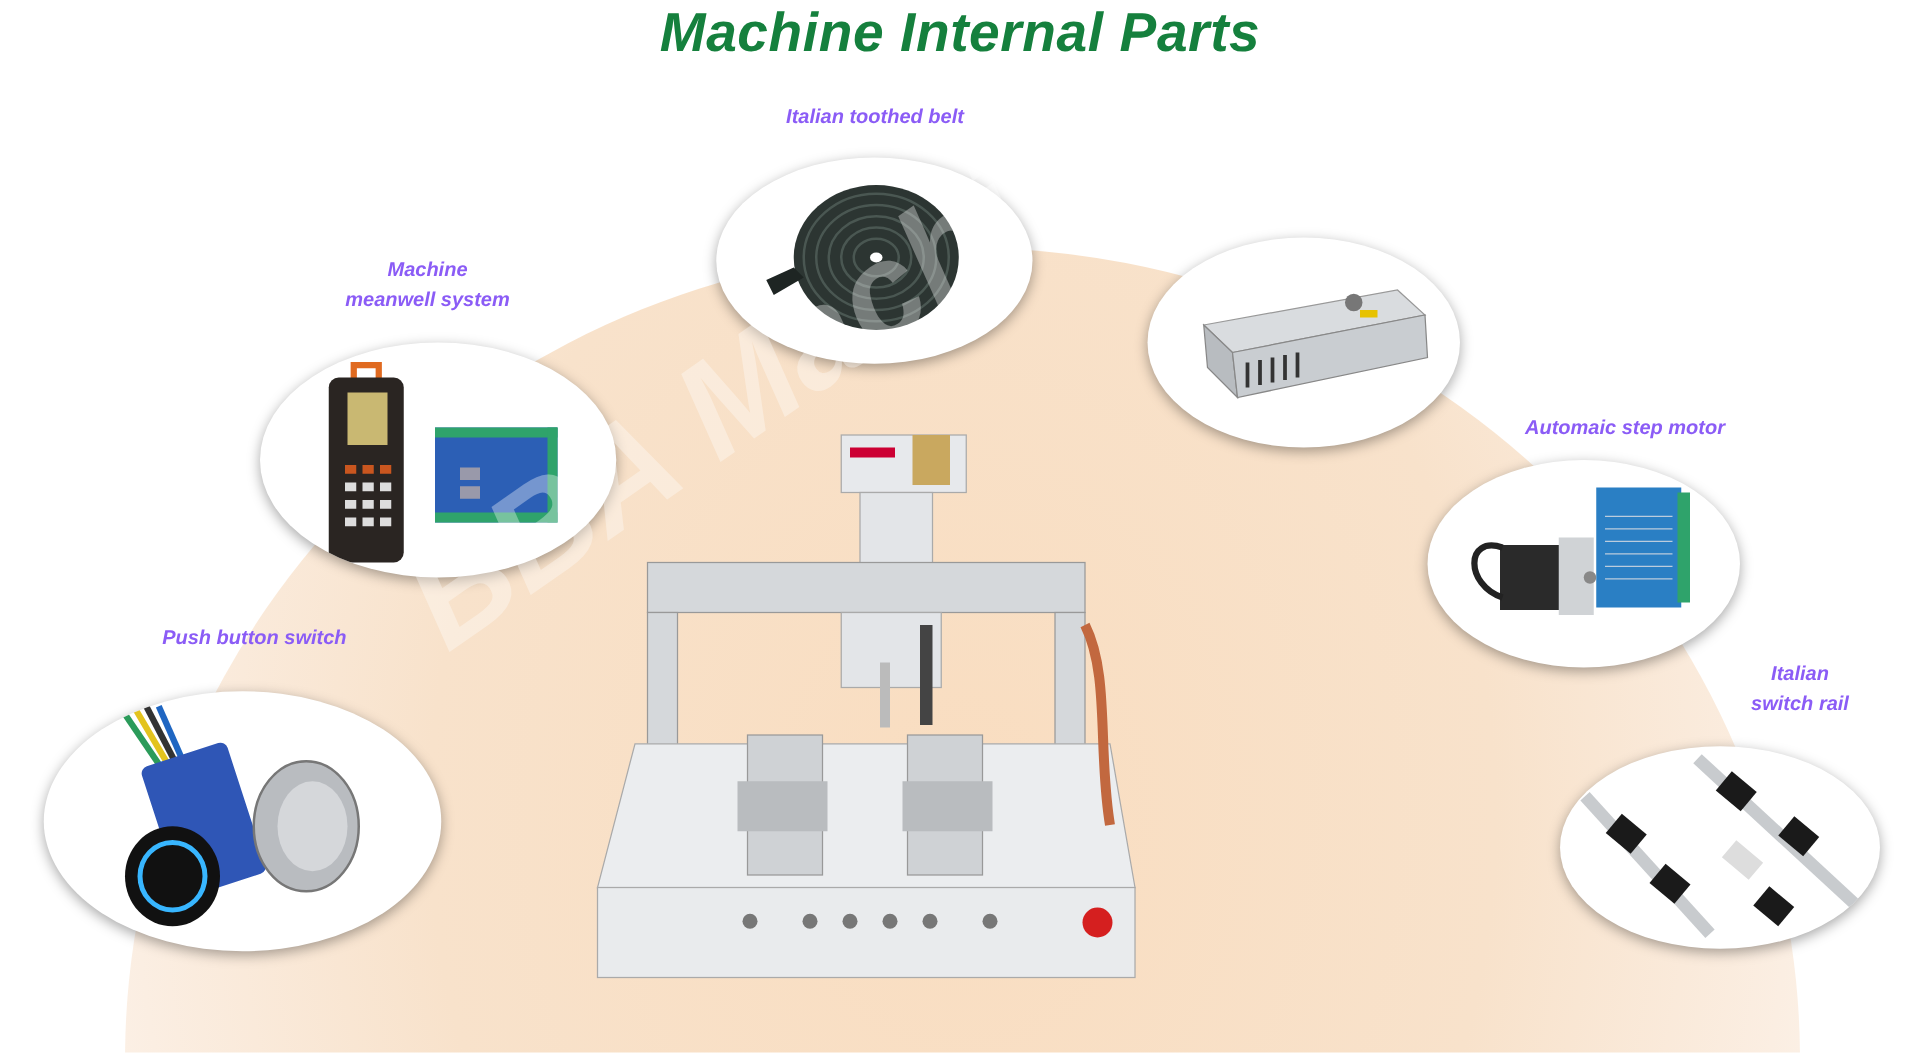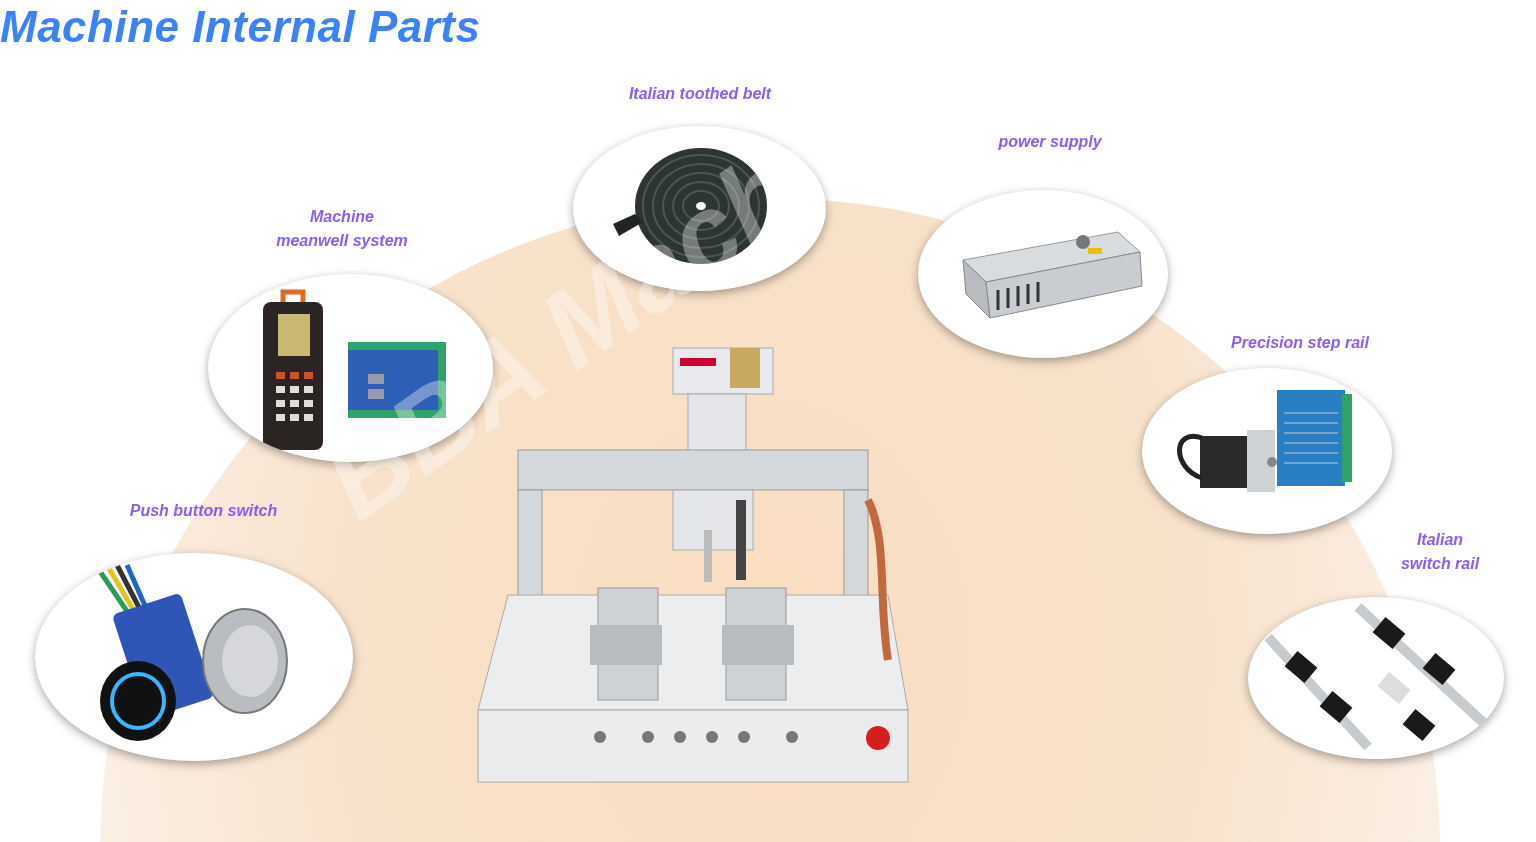--- a/index.html
+++ b/index.html
@@ -1,19 +1,19 @@
 <!DOCTYPE html>
 <html><head>
 <meta charset="utf-8">
 <style>
   html,body{margin:0;padding:0;}
   body{width:1536px;height:842px;position:relative;overflow:hidden;background:#ffffff;font-family:"Liberation Sans",sans-serif;}
   .arch{position:absolute;left:100px;top:198px;width:1340px;height:1300px;border-radius:50%;
         background:radial-gradient(ellipse at 50% 35%, #f9ddc0 0%, #f8e2cb 45%, #fbeee2 70%, #ffffff 100%);}
-  .title{position:absolute;left:0;right:0;top:2px;text-align:left;font-size:44px;font-weight:bold;font-style:italic;color:#3b82f6;letter-spacing:0.5px;}
+  .title{position:absolute;left:0;right:0;top:2px;text-align:center;font-size:44px;font-weight:bold;font-style:italic;color:#15803d;letter-spacing:0.5px;}
   .label{position:absolute;font-style:italic;font-weight:bold;font-size:16px;color:#8b5cf6;text-align:center;line-height:24px;white-space:nowrap;}
   .circle{position:absolute;border-radius:50%;background:#ffffff;box-shadow:0 3px 10px rgba(0,0,0,0.35);overflow:hidden;}
   .watermark{position:absolute;left:300px;top:440px;font-size:110px;font-weight:bold;font-style:italic;color:rgba(255,255,255,0.35);transform:rotate(-35deg);transform-origin:left top;white-space:nowrap;}
   .machine{position:absolute;}
 </style>
 </head>
 <body>
 
 <div class="arch"></div>
 
@@ -29,21 +29,20 @@
       <ellipse cx="128" cy="80" rx="38" ry="33"></ellipse>
         <ellipse cx="128" cy="80" rx="28" ry="24"></ellipse>
       <ellipse cx="128" cy="80" rx="18" ry="15"></ellipse>
     </g>
     <ellipse cx="128" cy="80" rx="5" ry="4" fill="#fff"></ellipse>
     <path d="M62 88 L40 98 L46 110 L70 96Z" fill="#1e2523"></path>
   </svg>
 </div>
 
 <div class="label" style="left:930px;top:130px;width:240px;">
-  <div>power supply</div>
 </div>
 <div class="circle" style="left:918px;top:190px;width:250px;height:168px;">
   <svg width="250" height="168" viewBox="0 0 250 168">
     <polygon points="45,70 200,42 222,62 68,92" fill="#d9dcdf" stroke="#999"></polygon>
     <polygon points="45,70 68,92 72,128 48,104" fill="#b8bcc0" stroke="#888"></polygon>
     <polygon points="68,92 222,62 224,96 72,128" fill="#c9cdd1" stroke="#888"></polygon>
     <g stroke="#333" stroke-width="3">
         <line x1="80" y1="100" x2="80" y2="120"></line>
         <line x1="90" y1="98" x2="90" y2="118"></line>
         <line x1="100" y1="96" x2="100" y2="116"></line>
@@ -82,21 +81,21 @@
       </g>
     <rect x="140" y="68" width="98" height="76" fill="#2c5fb5"></rect>
     <rect x="140" y="68" width="98" height="8" fill="#2fa36b"></rect>
     <rect x="230" y="68" width="8" height="76" fill="#2fa36b"></rect>
     <rect x="140" y="136" width="98" height="8" fill="#2fa36b"></rect>
     <rect x="160" y="100" width="16" height="10" fill="#99a"></rect>
     <rect x="160" y="115" width="16" height="10" fill="#99a"></rect>
   </svg>
 </div>
 
-<div class="label" style="left:1180px;top:331px;width:240px;">Precision step rail</div>
+<div class="label" style="left:1180px;top:331px;width:240px;">Automaic step motor</div>
 <div class="circle" style="left:1142px;top:368px;width:250px;height:166px;">
   <svg width="250" height="166" viewBox="0 0 250 166">
     <rect x="135" y="22" width="68" height="96" fill="#2a7fc4"></rect>
     <rect x="200" y="26" width="10" height="88" fill="#2fa36b"></rect>
     <g stroke="#bcd" stroke-width="1">
         <line x1="142" y1="45" x2="196" y2="45"></line>
         <line x1="142" y1="55" x2="196" y2="55"></line>
         <line x1="142" y1="65" x2="196" y2="65"></line>
         <line x1="142" y1="75" x2="196" y2="75"></line>
         <line x1="142" y1="85" x2="196" y2="85"></line>

